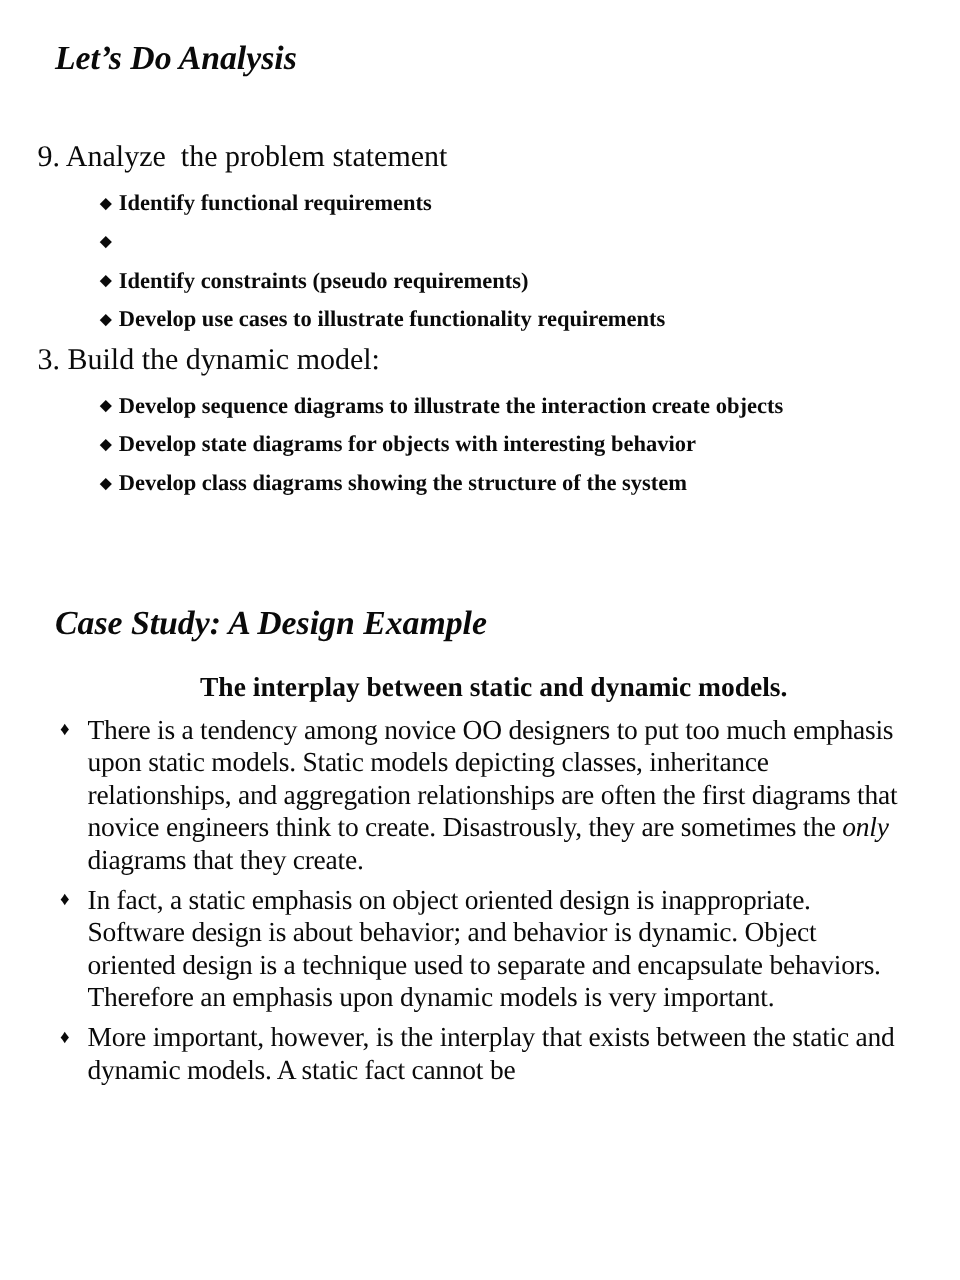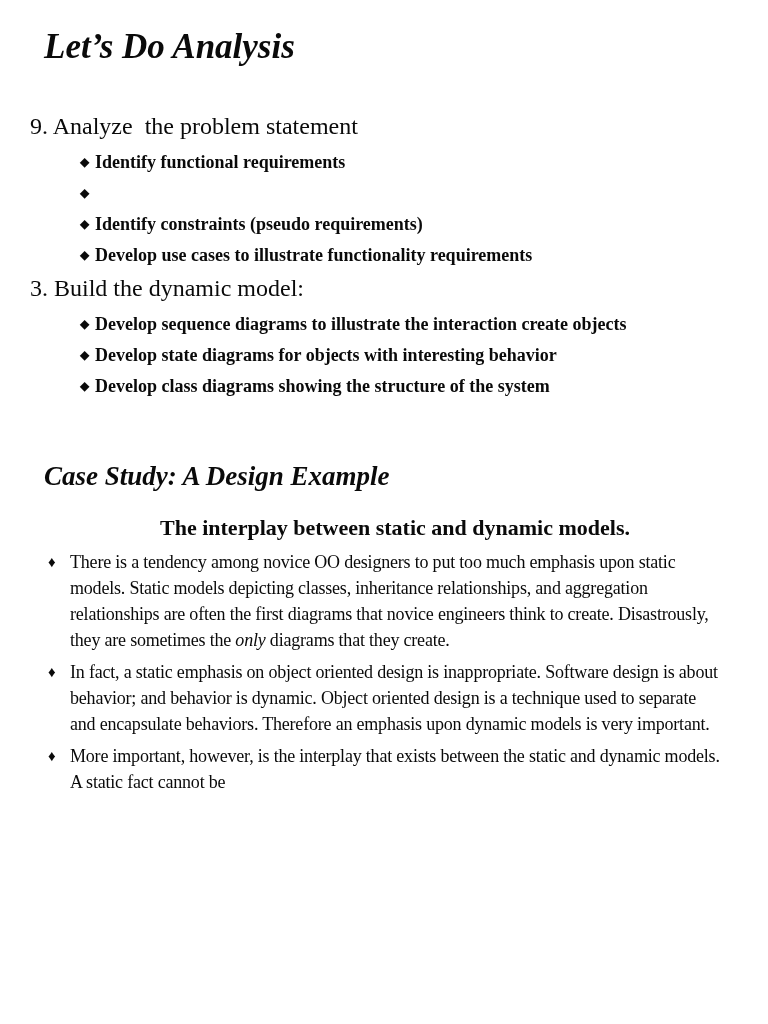--- a/index.html
+++ b/index.html
@@ -13,21 +13,21 @@
   .page {
     width: 768px;
     height: 1024px;
     padding: 30px 24px 0 30px;
     overflow: hidden;
   }
 
   
   .s1-title {
     margin-left: 14px;
-    font-size: 35px;
+    font-size: 27px;
     line-height: 33px;
     font-weight: bold;
     font-style: italic;
     margin-bottom: 50px;
     white-space: pre-wrap;
   }
   .s1-heading {
     font-size: 24px;
     line-height: 27px;
     font-weight: normal;
@@ -47,21 +47,21 @@
     font-weight: bold;
   }
   .s1-bullet-text {
     font-size: 18px;
     line-height: 24px;
     font-weight: bold;
     max-width: 585px;
   }
 
   
-  .slide2 { margin-top: 62px; }
+  .slide2 { margin-top: 84px; }
   .s2-title {
     margin-left: 14px;
     font-size: 27px;
     line-height: 33px;
     font-weight: bold;
     font-style: italic;
     white-space: pre-wrap;
   }
   .s2-subtitle {
     margin-left: 16px;
@@ -76,21 +76,21 @@
     margin-left: 18px;
     margin-top: 8px;
   }
   .s2-bullet + .s2-bullet { margin-top: 6px; }
   .s2-diamond {
     flex: 0 0 22px;
     font-size: 15px;
     line-height: 26px;
   }
   .s2-text {
-    font-size: 18px;
+    font-size: 22px;
     line-height: 26px;
     max-width: 652px;
     letter-spacing: -0.2px;
   }
   .s2-text i { font-style: italic; }
 </style>
 </head>
 <body>
 
 <div class="page">

